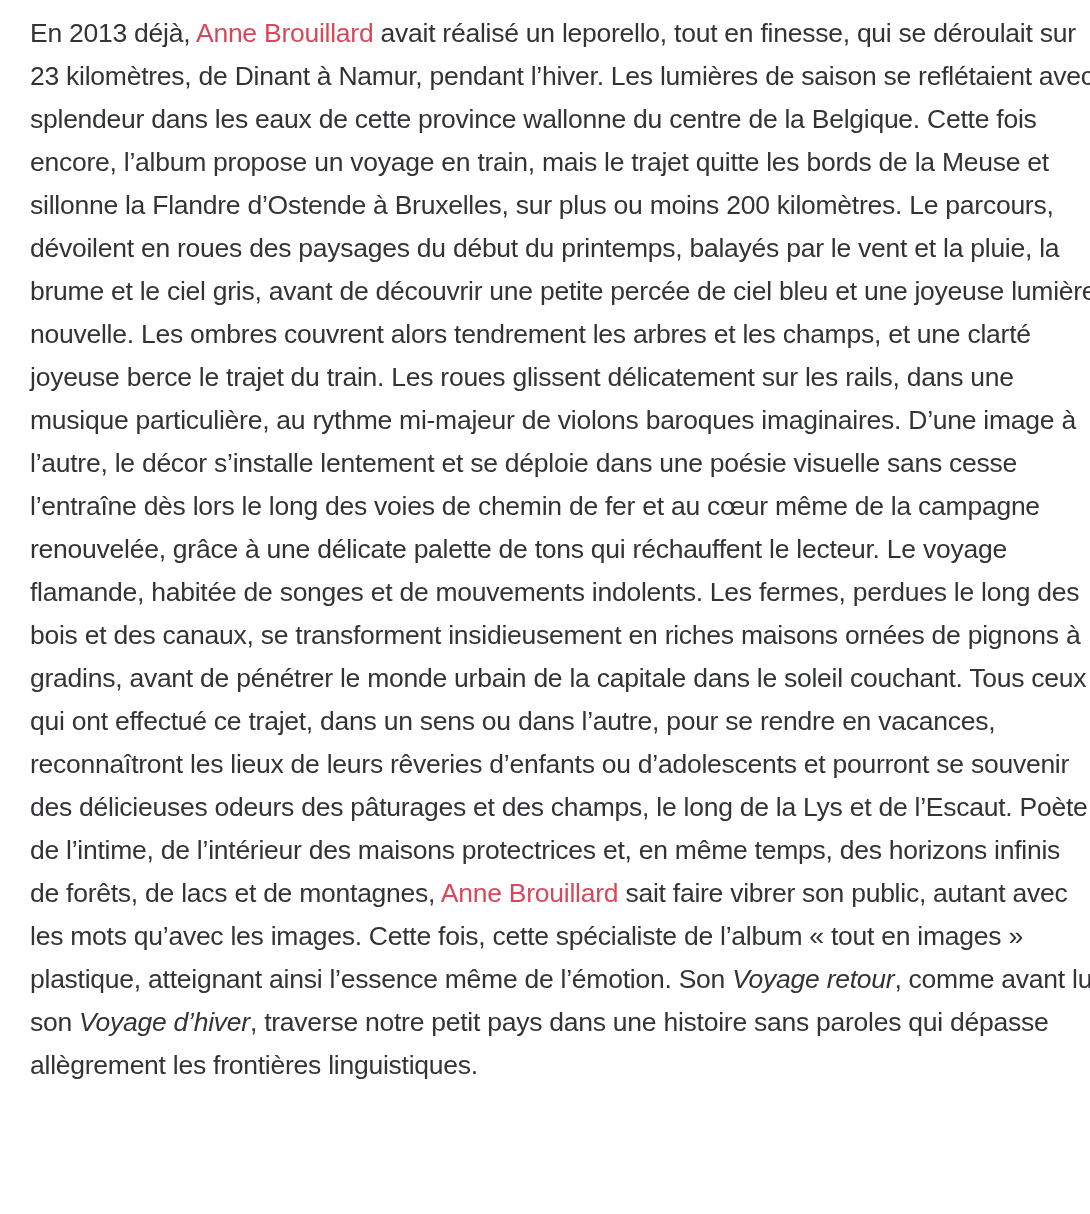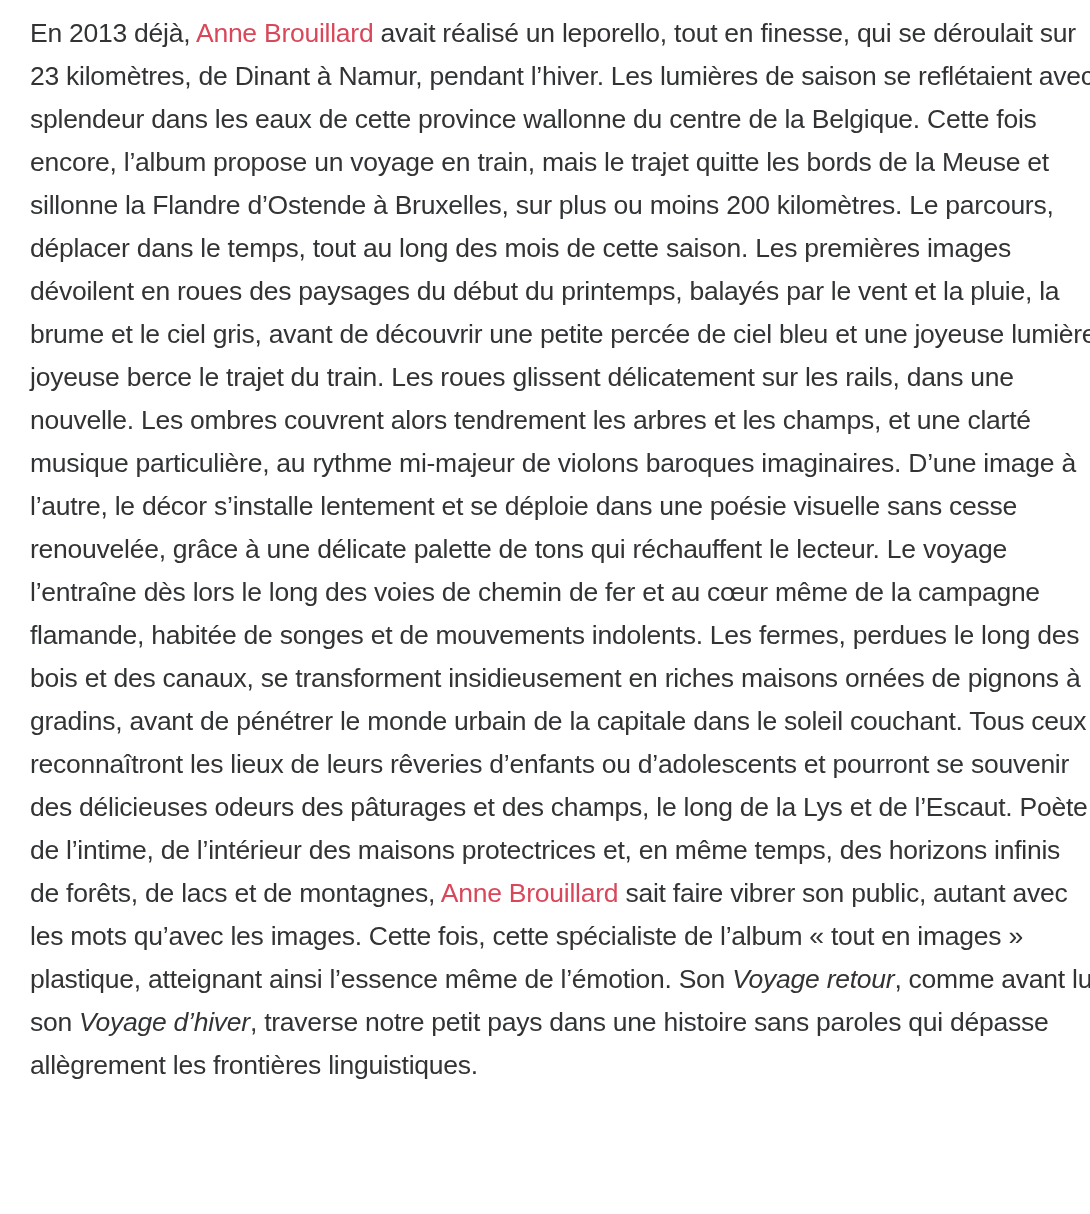--- a/index.html
+++ b/index.html
@@ -37,32 +37,32 @@
 </head>
 <body>
 
 <div class="page">
   <div class="article" style="color: rgb(49, 51, 53);">
       <div class="line"><span>En 2013 déjà, </span><span class="seg-link" style="color: rgb(217, 72, 90);">Anne Brouillard</span><span> avait réalisé un leporello, tout en finesse, qui se déroulait sur</span></div>
       <div class="line"><span>23 kilomètres, de Dinant à Namur, pendant l’hiver. Les lumières de saison se reflétaient avec</span></div>
       <div class="line"><span>splendeur dans les eaux de cette province wallonne du centre de la Belgique. Cette fois</span></div>
       <div class="line"><span>encore, l’album propose un voyage en train, mais le trajet quitte les bords de la Meuse et</span></div>
       <div class="line"><span>sillonne la Flandre d’Ostende à Bruxelles, sur plus ou moins 200 kilomètres. Le parcours,</span></div>
-      <div class="line"><span>déplacer dans le temps, tout au long des mois de cette saison. Les premières images</span></div>
       <div class="line"><span>dévoilent en roues des paysages du début du printemps, balayés par le vent et la pluie, la</span></div>
       <div class="line"><span>brume et le ciel gris, avant de découvrir une petite percée de ciel bleu et une joyeuse lumière</span></div>
+      <div class="line"><span>nouvelle. Les ombres couvrent alors tendrement les arbres et les champs, et une clarté</span></div>
       <div class="line"><span>joyeuse berce le trajet du train. Les roues glissent délicatement sur les rails, dans une</span></div>
-      <div class="line"><span>nouvelle. Les ombres couvrent alors tendrement les arbres et les champs, et une clarté</span></div>
       <div class="line"><span>musique particulière, au rythme mi-majeur de violons baroques imaginaires. D’une image à</span></div>
       <div class="line"><span>l’autre, le décor s’installe lentement et se déploie dans une poésie visuelle sans cesse</span></div>
+      <div class="line"><span>l’entraîne dès lors le long des voies de chemin de fer et au cœur même de la campagne</span></div>
       <div class="line"><span>renouvelée, grâce à une délicate palette de tons qui réchauffent le lecteur. Le voyage</span></div>
-      <div class="line"><span>l’entraîne dès lors le long des voies de chemin de fer et au cœur même de la campagne</span></div>
       <div class="line"><span>flamande, habitée de songes et de mouvements indolents. Les fermes, perdues le long des</span></div>
       <div class="line"><span>bois et des canaux, se transforment insidieusement en riches maisons ornées de pignons à</span></div>
       <div class="line"><span>gradins, avant de pénétrer le monde urbain de la capitale dans le soleil couchant. Tous ceux</span></div>
+      <div class="line"><span>qui ont effectué ce trajet, dans un sens ou dans l’autre, pour se rendre en vacances,</span></div>
       <div class="line"><span>reconnaîtront les lieux de leurs rêveries d’enfants ou d’adolescents et pourront se souvenir</span></div>
       <div class="line"><span>des délicieuses odeurs des pâturages et des champs, le long de la Lys et de l’Escaut. Poète</span></div>
       <div class="line"><span>de l’intime, de l’intérieur des maisons protectrices et, en même temps, des horizons infinis</span></div>
       <div class="line"><span>de forêts, de lacs et de montagnes, </span><span class="seg-link" style="color: rgb(217, 72, 90);">Anne Brouillard</span><span> sait faire vibrer son public, autant avec</span></div>
       <div class="line"><span>les mots qu’avec les images. Cette fois, cette spécialiste de l’album « tout en images »</span></div>
       <div class="line"><span>plastique, atteignant ainsi l’essence même de l’émotion. Son </span><span class="seg-italic">Voyage retour</span><span>, comme avant lui</span></div>
       <div class="line"><span>son </span><span class="seg-italic">Voyage d’hiver</span><span>, traverse notre petit pays dans une histoire sans paroles qui dépasse</span></div>
       <div class="line"><span>allègrement les frontières linguistiques.</span></div>
     </div>
 </div>

